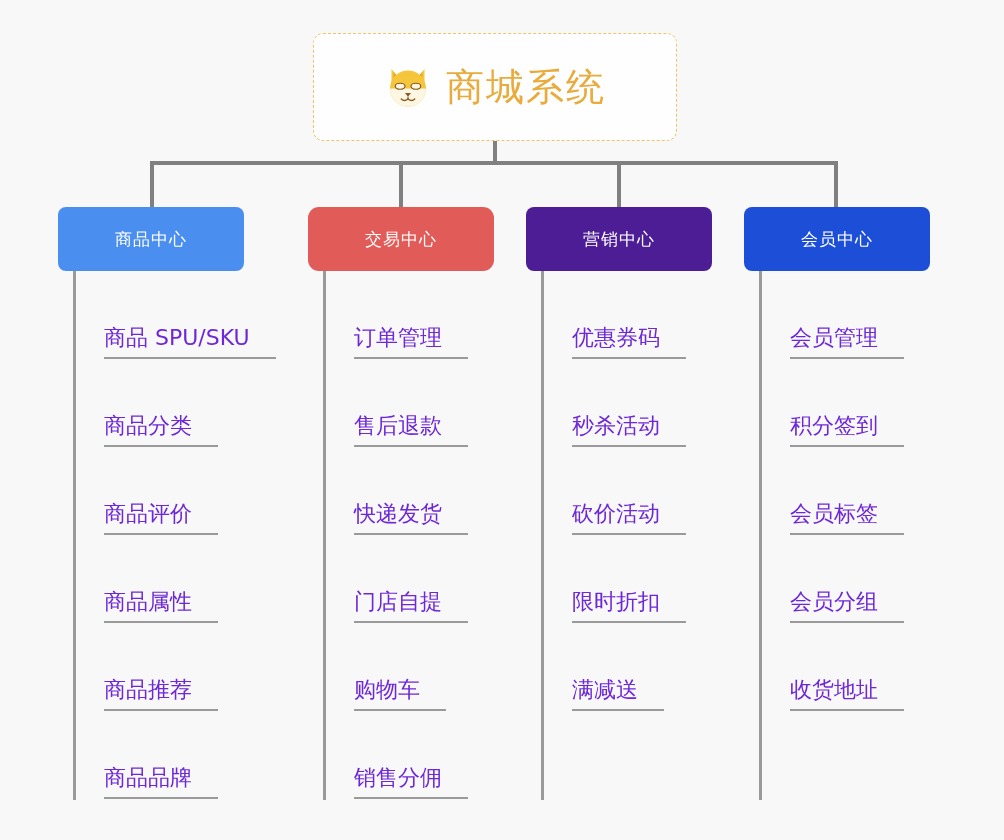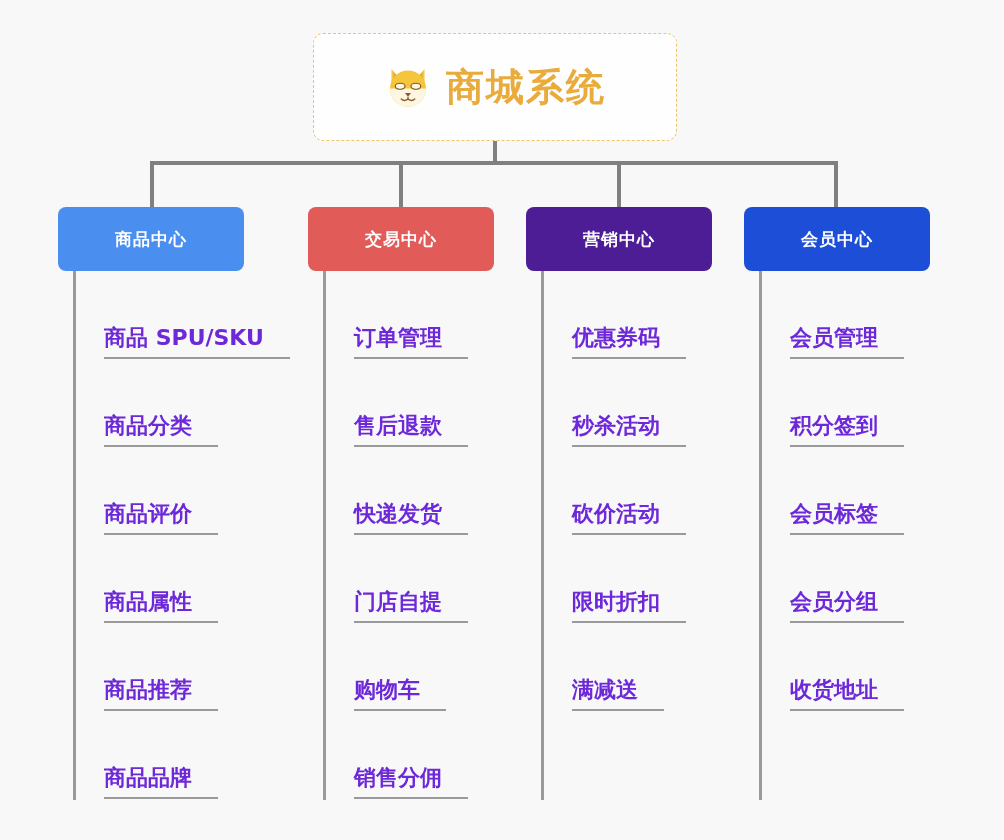--- a/index.html
+++ b/index.html
@@ -13,21 +13,20 @@
     background: #f8f8f8;
     font-family: "DejaVu Sans", "Liberation Sans", sans-serif;
     overflow: hidden;
     position: relative;
   }
 
   #diagram {
     position: relative;
     width: 1004px;
     height: 840px;
-    font-weight: bold;
   }
 
   
   .root-card {
     position: absolute;
     left: 313px;
     top: 33px;
     width: 364px;
     height: 108px;
     box-sizing: border-box;
@@ -177,21 +176,21 @@
         <span class="leaf-label">商品属性</span>
       </div>
     <div class="leaf-item">
         <span class="leaf-label">商品推荐</span>
       </div>
     <div class="leaf-item">
         <span class="leaf-label">商品品牌</span>
       </div>
   </div>
 
-  <div class="cat-card" style="left: 308px; background: rgb(225, 91, 88);">
+  <div class="cat-card" style="left: 308px; background: rgb(225, 91, 88); border-radius: 11px;">
     <span>交易中心</span>
   </div>
   <div class="leaf-col" style="left:310px; width:210px">
     <div class="leaf-spine"></div>
     <div class="leaf-item">
         <span class="leaf-label">订单管理</span>
       </div>
     <div class="leaf-item">
         <span class="leaf-label">售后退款</span>
       </div>

